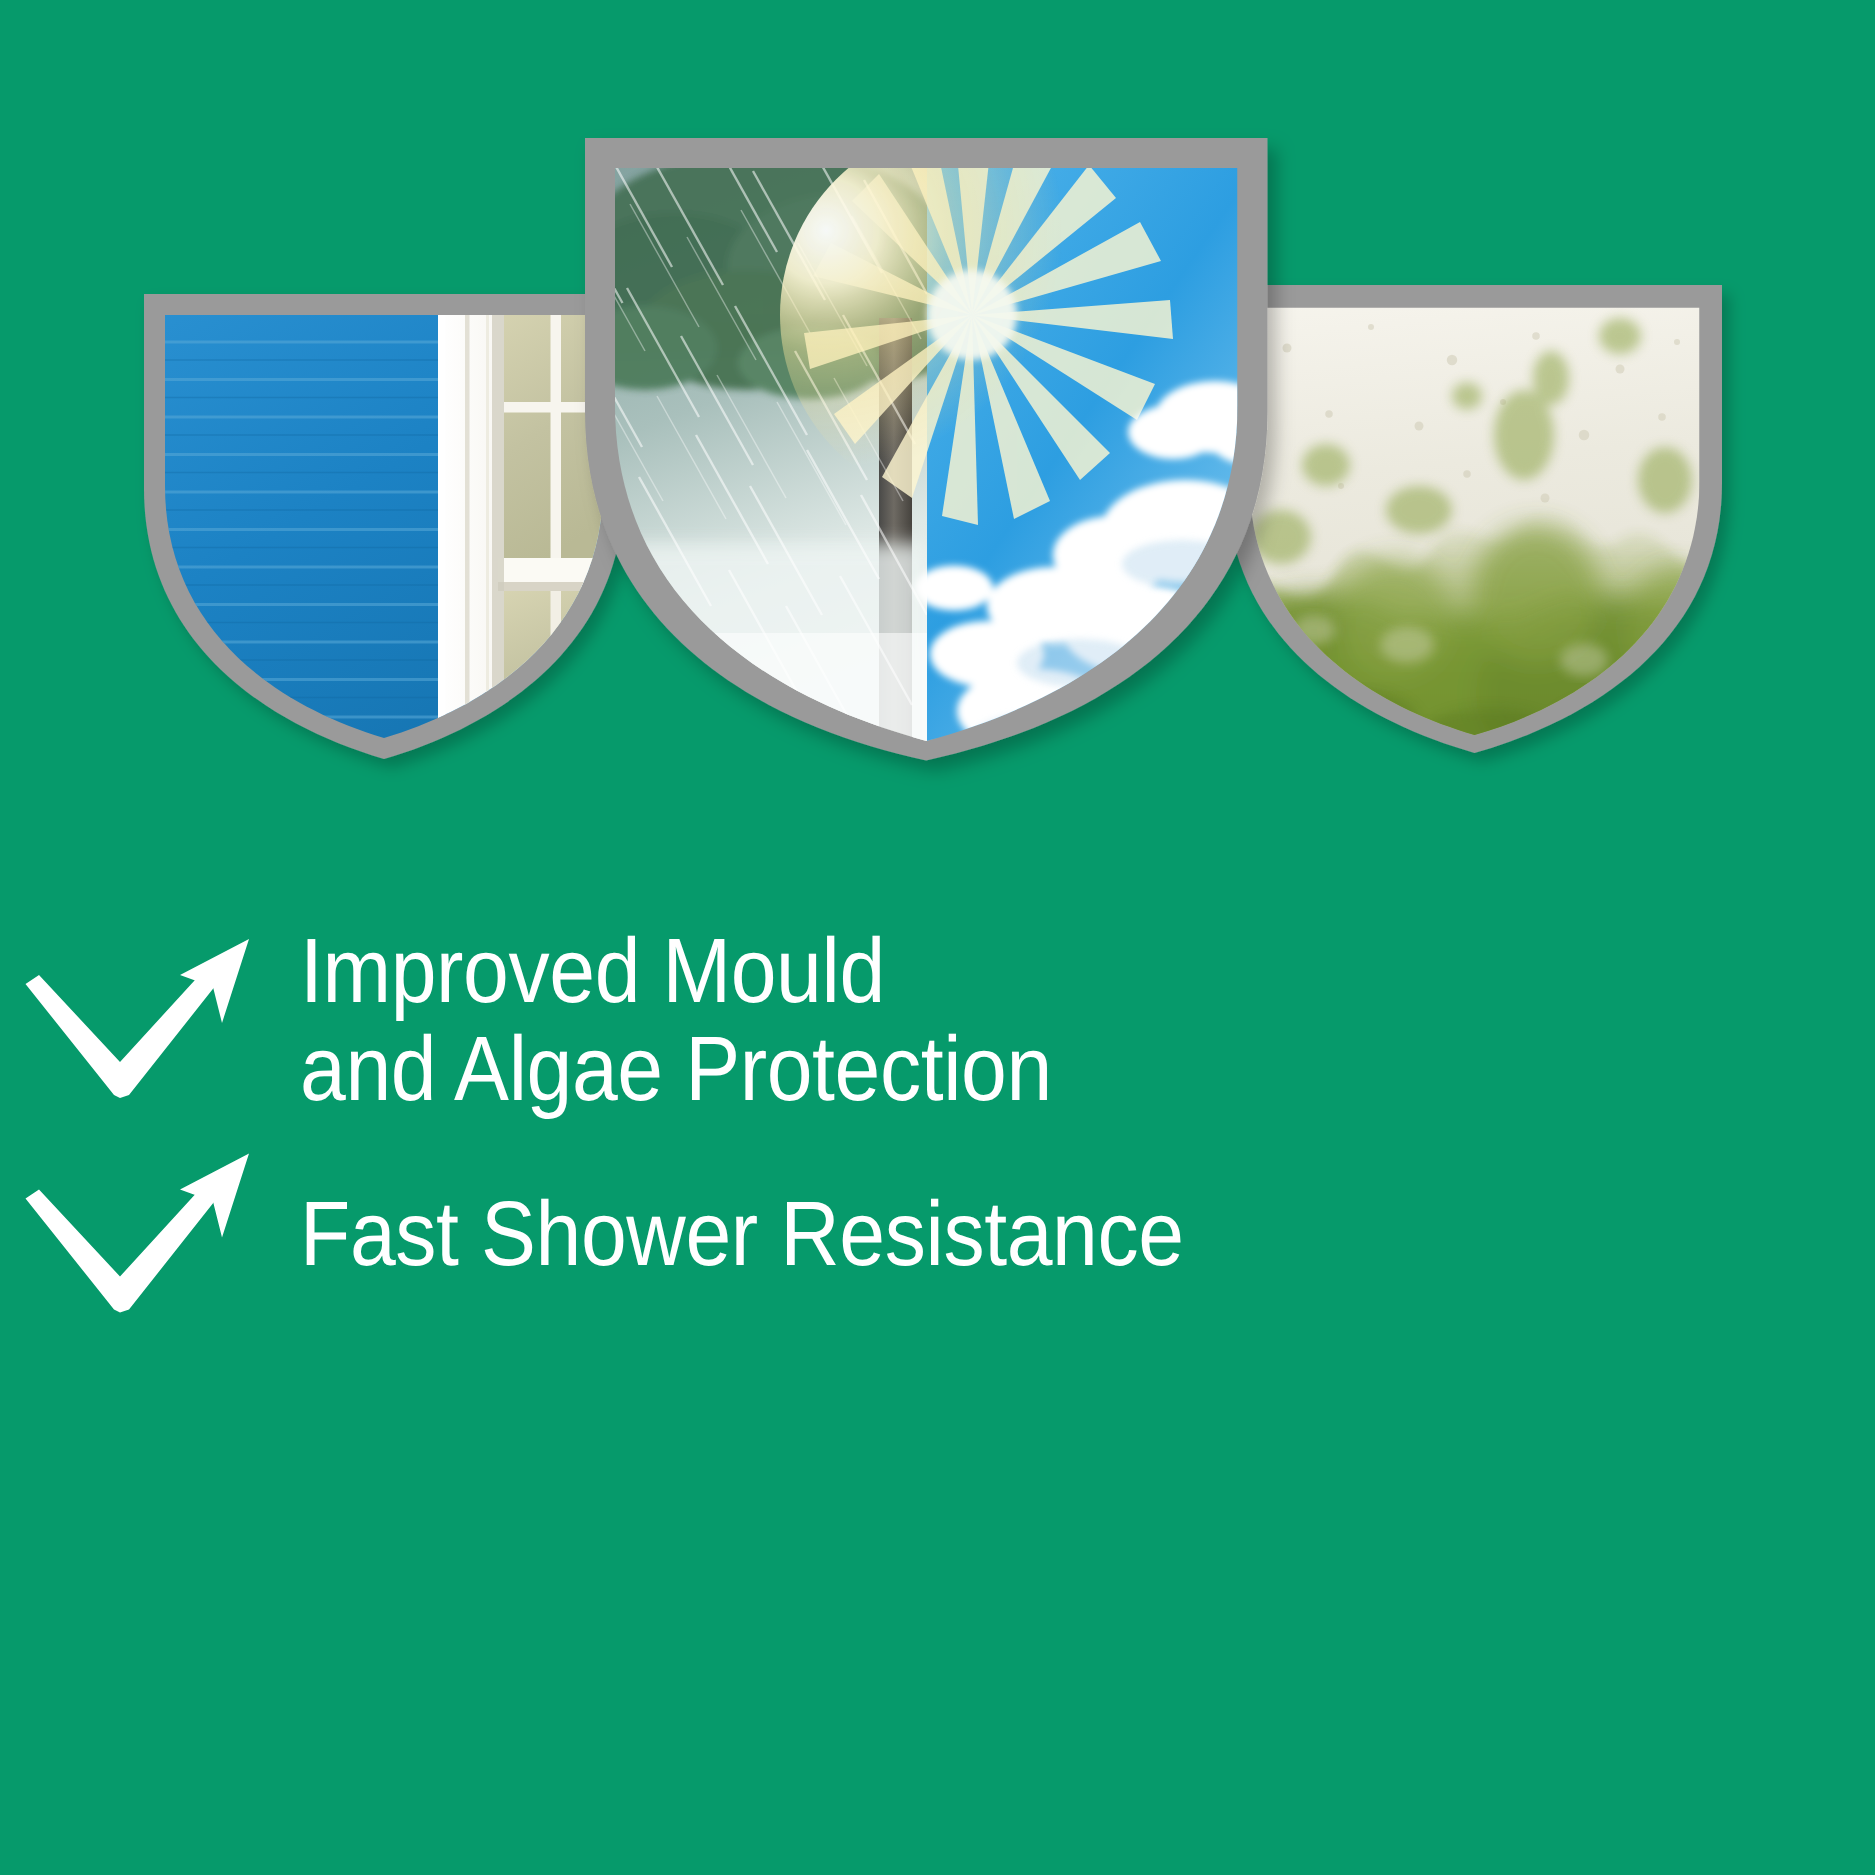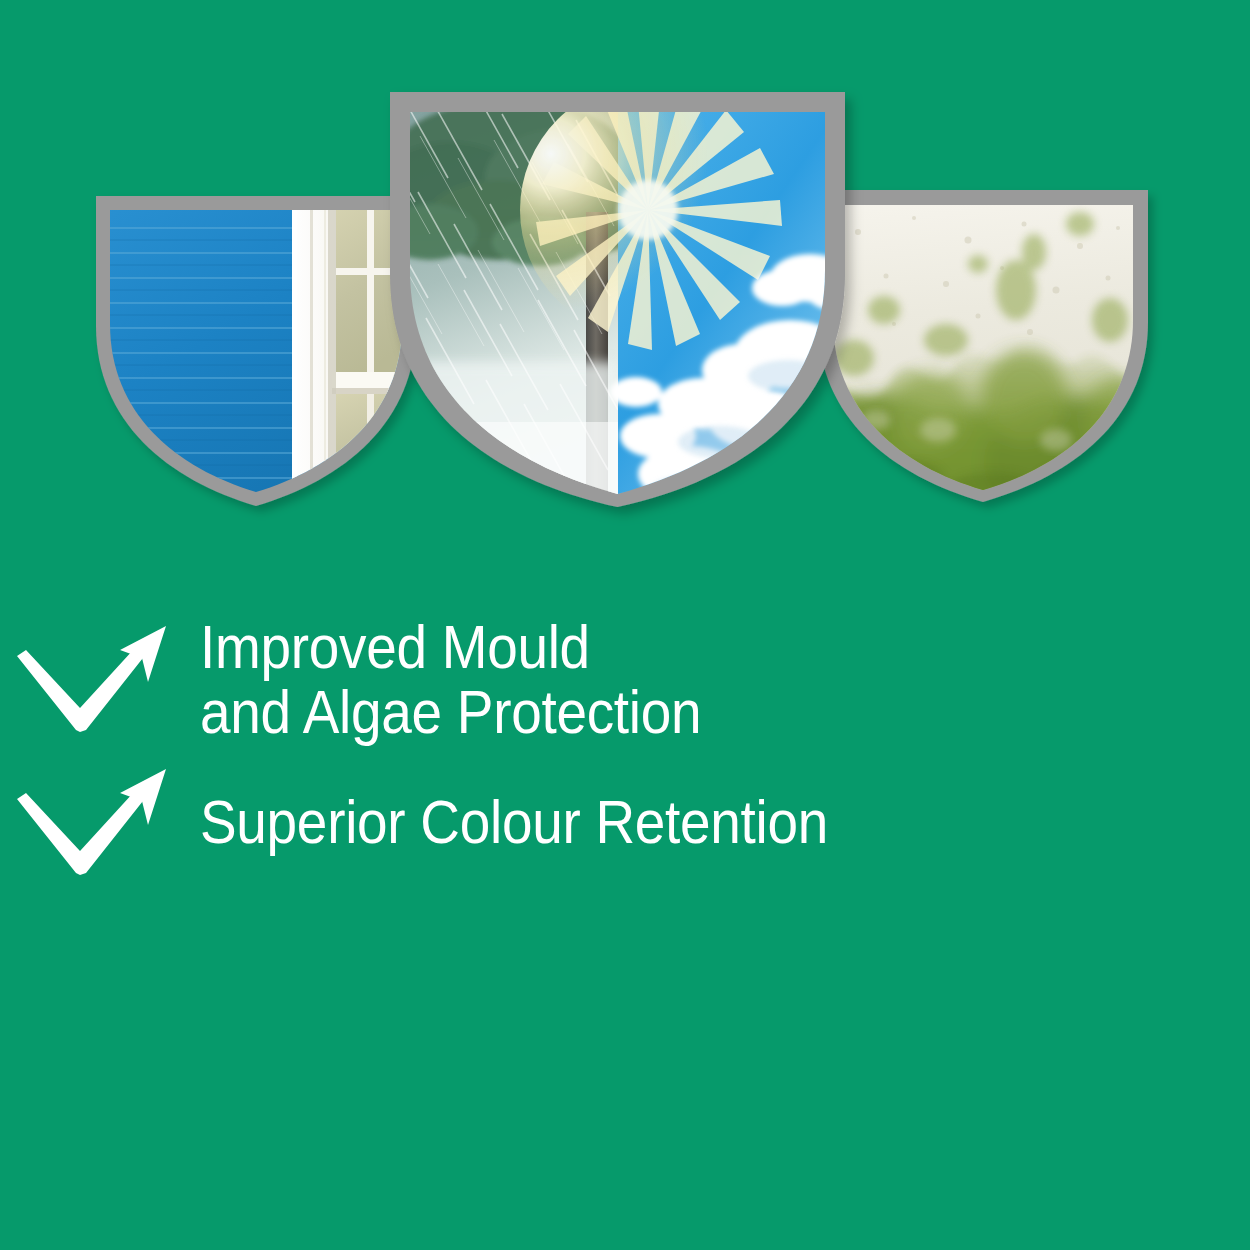--- a/index.html
+++ b/index.html
@@ -403,25 +403,25 @@
     <div class="tick-wrap">
       <svg width="170" height="120" viewBox="0 0 170 120" aria-hidden="true">
         <path d="M3,36 L62,110 L66,112 L72,110 L140,24 L130,18 L66,88 L12,30 Z" fill="#ffffff"></path>
         <path d="M152,6 L106,30 L128,38 L134,62 Z" fill="#ffffff"></path>
       </svg>
     </div>
     <div class="benefit-text">Improved Mould
 and Algae Protection</div>
   </div>
 
-
   <div class="benefit-row">
     <div class="tick-wrap">
       <svg width="170" height="120" viewBox="0 0 170 120" aria-hidden="true">
         <path d="M3,36 L62,110 L66,112 L72,110 L140,24 L130,18 L66,88 L12,30 Z" fill="#ffffff"></path>
         <path d="M152,6 L106,30 L128,38 L134,62 Z" fill="#ffffff"></path>
       </svg>
     </div>
-    <div class="benefit-text">Superior Colour Retention</div>
+    <div class="benefit-text">Fast Shower Resistance</div>
   </div>
 
 
+
 </div>
 
 </body></html>

